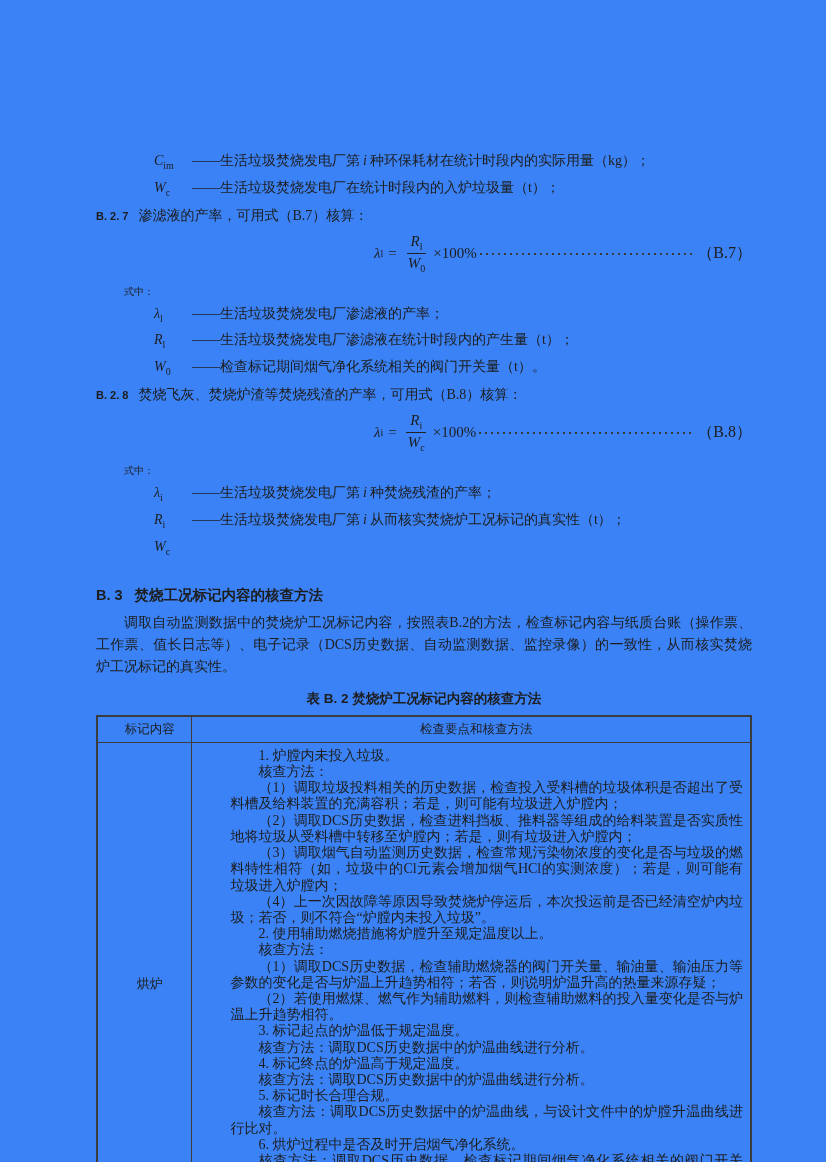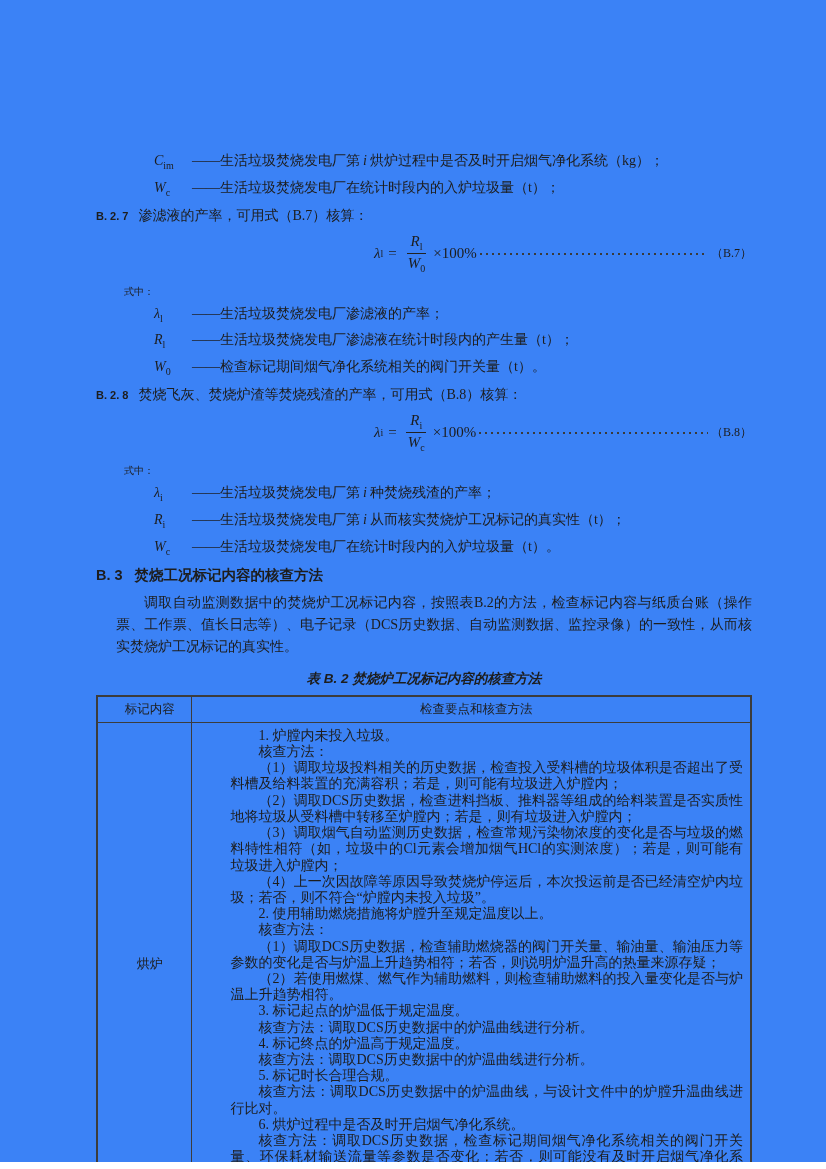--- a/index.html
+++ b/index.html
@@ -29,51 +29,51 @@
   .f-spacer { width:278px; }
   .f-math { display:inline-flex; align-items:center; white-space:nowrap; }
   .f-math i { font-style:italic; }
   .f-eq { margin:0 5px; }
   .frac { display:inline-flex; flex-direction:column; align-items:center; margin:0 2px; line-height:1.25; }
   .frac .fnum { border-bottom:1px solid #222; padding:0 4px; }
   .frac .fden { padding:0 4px; }
   .f-tail { margin-left:2px; }
   .leader { flex:1; height:2px; margin:0 3px;
     background-image:repeating-linear-gradient(to right,#3a3a3a 0 1.6px,transparent 1.6px 6px); }
-  .f-label { font-size:12px; }
-
-  
-  .b3-heading { margin-top:0; font-family:"Liberation Sans","DejaVu Sans",sans-serif;
+  .f-label { font-size:16px; }
+
+  
+  .b3-heading { margin-top:20px; font-family:"Liberation Sans","DejaVu Sans",sans-serif;
     font-weight:bold; font-size:14.5px; line-height:26px; }
   .b3-heading .hnum { margin-right:12px; }
-  .b3-para { margin-top:4px; font-size:14px; line-height:22px; text-indent:2em; text-align:justify;margin-left:20px; }
+  .b3-para { margin-top:4px; font-size:14px; line-height:22px; text-indent:2em; text-align:justify; }
 
   
   .table-caption { margin:12px 0 7px 0; text-align:center; font-family:"Liberation Sans","DejaVu Sans",sans-serif;
-    font-weight:bold; font-size:13.5px;font-style:italic; }
+    font-weight:bold; font-size:13.5px; }
   table.check-table { border-collapse:collapse; width:656px; border:2px solid #3c3c3c;
     font-size:12.5px; }
   table.check-table th, table.check-table td { border:1px solid #3c3c3c;padding-left:11px; }
   table.check-table th { font-weight:normal; height:26px; text-align:center; }
   .col1 { width:94px; }
   .row-label { text-align:center; vertical-align:middle; font-size:13px; }
   .row-content { padding:5px 7px 7px 7px; vertical-align:top; }
   .cell-p { font-size:14px; line-height:16.2px; text-indent:2em; text-align:justify;margin-left:28px; }
 </style>
 </head>
 <body>
 
 <div class="page">
   <div class="content">
 
     <div class="def-list">
 
         <div class="def-line">
           <span class="sym"><i>C</i><sub>im</sub></span>
-          <span class="def-text"><span>——生活垃圾焚烧发电厂第</span><i class="ivar">i</i><span>烘炉过程中是否及时开启烟气净化系统（kg）；</span></span>
+          <span class="def-text"><span>——生活垃圾焚烧发电厂第</span><i class="ivar">i</i><span>种环保耗材在统计时段内的实际用量（kg）；</span></span>
         </div>
 
         <div class="def-line">
           <span class="sym"><i>W</i><sub>c</sub></span>
           <span class="def-text"><span>——生活垃圾焚烧发电厂在统计时段内的入炉垃圾量（t）；</span><i class="ivar"></i><span></span></span>
         </div>
 
       </div>
 
     <p class="clause"><b class="cnum">B. 2. 7</b><span>渗滤液的产率，可用式（B.7）核算：</span></p>
@@ -141,21 +141,20 @@
           <span class="def-text"><span>——生活垃圾焚烧发电厂第</span><i class="ivar">i</i><span>种焚烧残渣的产率；</span></span>
         </div>
 
         <div class="def-line">
           <span class="sym"><i>R</i><sub>i</sub></span>
           <span class="def-text"><span>——生活垃圾焚烧发电厂第</span><i class="ivar">i</i><span>从而核实焚烧炉工况标记的真实性（t）；</span></span>
         </div>
 
         <div class="def-line">
           <span class="sym"><i>W</i><sub>c</sub></span>
-          <span class="def-text"><span>——生活垃圾焚烧发电厂在统计时段内的入炉垃圾量（t）。</span><i class="ivar"></i><span></span></span>
         </div>
       </div>
 
     <h2 class="b3-heading"><span class="hnum">B. 3</span><span>焚烧工况标记内容的核查方法</span></h2>
 
     <p class="b3-para">调取自动监测数据中的焚烧炉工况标记内容，按照表B.2的方法，检查标记内容与纸质台账（操作票、工作票、值长日志等）、电子记录（DCS历史数据、自动监测数据、监控录像）的一致性，从而核实焚烧炉工况标记的真实性。</p>
 
     <p class="table-caption">表 B. 2 焚烧炉工况标记内容的核查方法</p>
 
     <table class="check-table">

